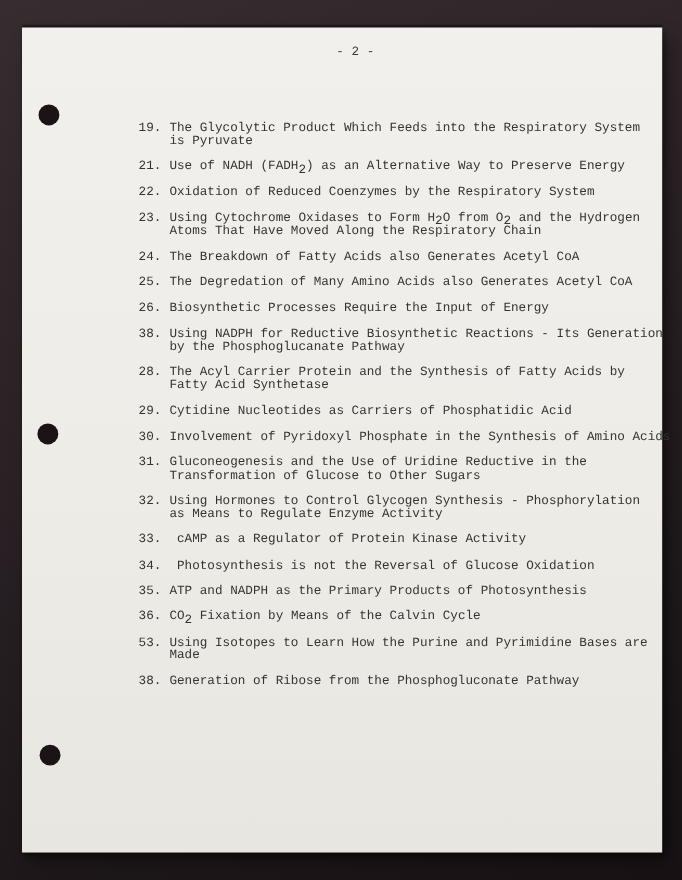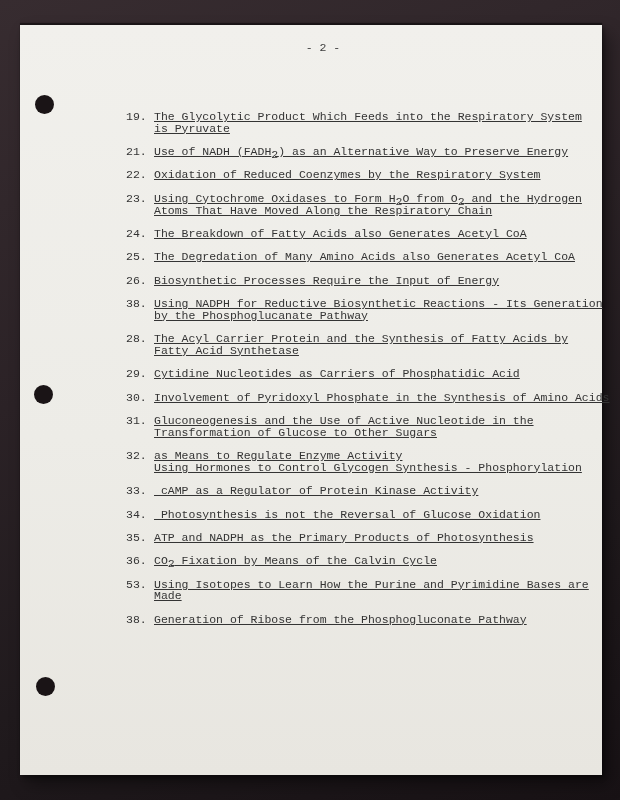--- a/index.html
+++ b/index.html
@@ -38,21 +38,21 @@
   .list {
     position: absolute;
     left: 83px; top: 86px;
     width: 482px;
     font-size: 11.5px;
     line-height: 11.7px;
     color: #343434;
   }
   .item { display: flex; margin-bottom: 11.7px; }
   .num { flex: 0 0 28px; width: 28px; white-space: pre; margin-left: 23px; }
-  .txt { flex: 1; text-decoration: underline; }
+  .txt { flex: 1; }
   .tline { height: 11.7px; white-space: pre; }
   .sub { position: relative; top: 3px; }
 </style>
 </head>
 <body>
 
 <div class="paper">
   <div class="hole hole-1"></div>
   <div class="hole hole-2"></div>
   <div class="hole hole-3"></div>
@@ -124,29 +124,29 @@
       </div>
       <div class="item">
         <span class="num">30.</span>
         <div class="txt">
           <div class="tline"><span>Involvement of Pyridoxyl Phosphate in the Synthesis of Amino Acids</span></div>
         </div>
       </div>
       <div class="item">
         <span class="num">31.</span>
         <div class="txt">
-          <div class="tline"><span>Gluconeogenesis and the Use of Active Nucleotide in the</span></div>
+          <div class="tline"><span>Gluconeogenesis and the Use of Uridine Reductive in the</span></div>
           <div class="tline"><span>Transformation of Glucose to Other Sugars</span></div>
         </div>
       </div>
       <div class="item">
         <span class="num">32.</span>
         <div class="txt">
+          <div class="tline"><span>Using Hormones to Control Glycogen Synthesis - Phosphorylation</span></div>
           <div class="tline"><span>as Means to Regulate Enzyme Activity</span></div>
-          <div class="tline"><span>Using Hormones to Control Glycogen Synthesis - Phosphorylation</span></div>
         </div>
       </div>
       <div class="item">
         <span class="num">33.</span>
         <div class="txt">
           <div class="tline"><span> cAMP as a Regulator of Protein Kinase Activity</span></div>
         </div>
       </div>
       <div class="item">
         <span class="num">34.</span>

